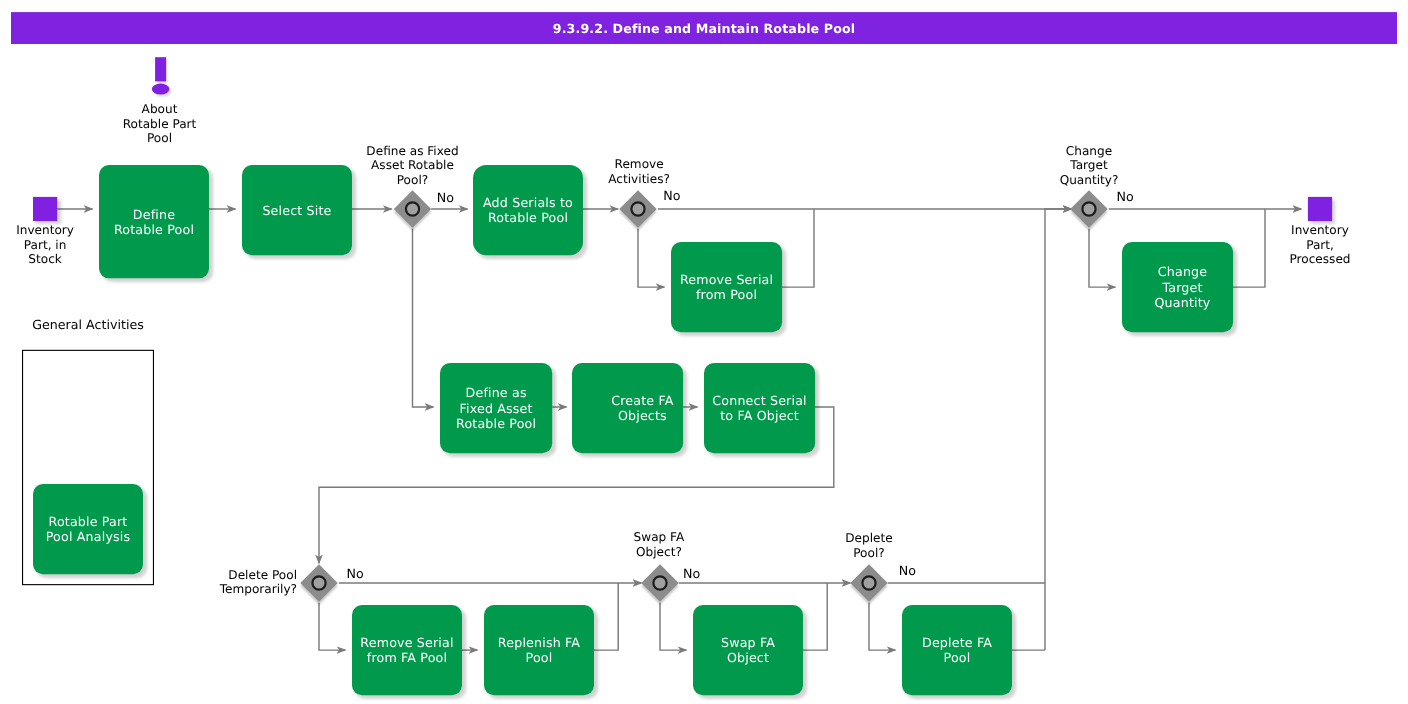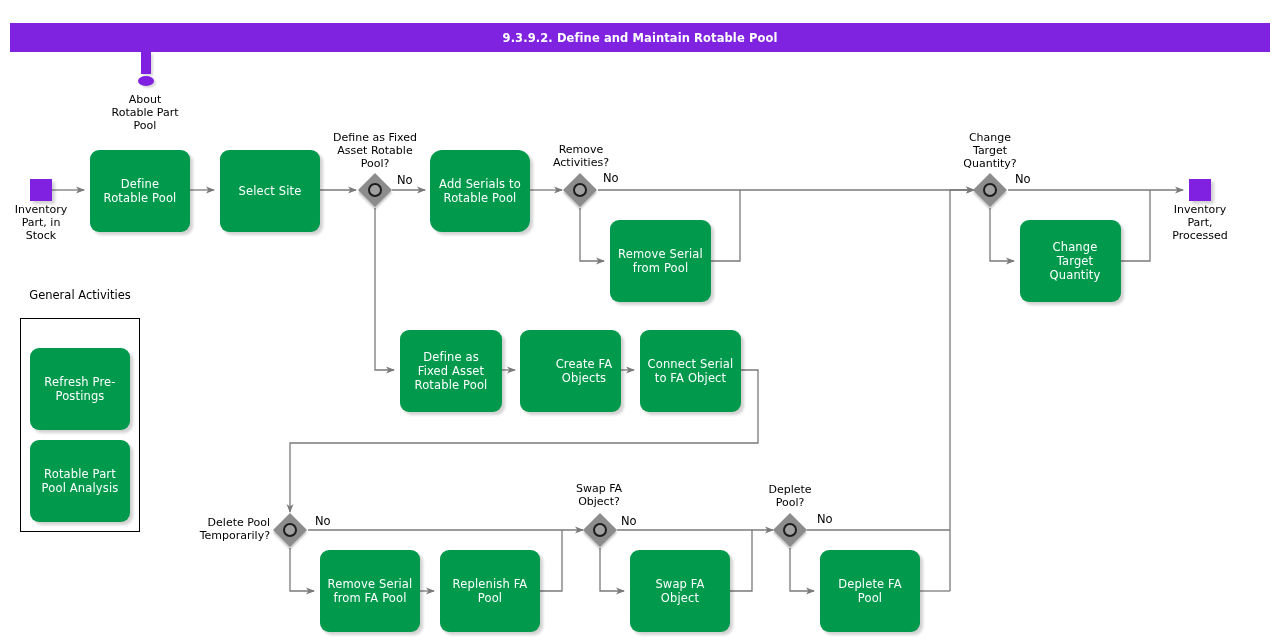--- a/index.html
+++ b/index.html
@@ -29,21 +29,20 @@
     left: 10px; top: 11px;
     width: 1260px; height: 29px;
     background: #7F23E0;
     color: #ffffff;
     font-size: 11.5px;
     font-weight: bold;
     display: flex;
     align-items: center;
     justify-content: center;
     letter-spacing: 0.1px;
-    margin-top: 12px;
   }
 
   
   .act {
     position: absolute;
     background: #019A4D;
     border-radius: 9px;
     color: #ffffff;
     font-size: 11.5px;
     line-height: 14px;
@@ -223,21 +222,21 @@
   <div class="term" style="left:30px; top:179px;"></div>
   <div class="lbl" style="left:-10px; top:203px; width:102px;">Inventory
 Part, in
 Stock</div>
 
   <div class="term" style="left:1189px; top:179px;"></div>
   <div class="lbl" style="left:1149px; top:203px; width:102px;">Inventory
 Part,
 Processed</div>
 
-  <div class="act" style="left:90px; top:150px; width:100px; height:82px;">Define Rotable
+  <div class="act" style="left:90px; top:150px; width:100px; height:103px;">Define Rotable
 Pool</div>
 
   <div class="act" style="left:220px; top:150px; width:100px; height:82px;">Select Site</div>
 
   <div class="act" style="left:430px; top:150px; width:100px; height:82px;border-radius:12px;">Add Serials to
 Rotable Pool</div>
 
   <div class="act" style="left:610px; top:220px; width:101px; height:82px;">Remove Serial
 from Pool</div>
 
@@ -310,18 +309,16 @@
     <div class="dia"></div>
     <div class="ring"></div>
   </div>
   <div class="lbl" style="left:733px; top:483px; width:114px;">Deplete
 Pool?</div>
   <div class="lbl no" style="left:817px; top:513px; width:30px;">No</div>
 
   <div class="group-title" style="left:20px; top:289px; width:120px;">General
 Activities</div>
   <div class="group" style="left:20px; top:318px; width:120px; height:214px;"></div>
-  <div class="act" style="left:30px; top:348px; width:100px; height:82px;">Refresh Pre-
-Postings</div>
   <div class="act" style="left:30px; top:440px; width:100px; height:82px;">Rotable Part
 Pool Analysis</div>
 
 </div>
 
 </body></html>

